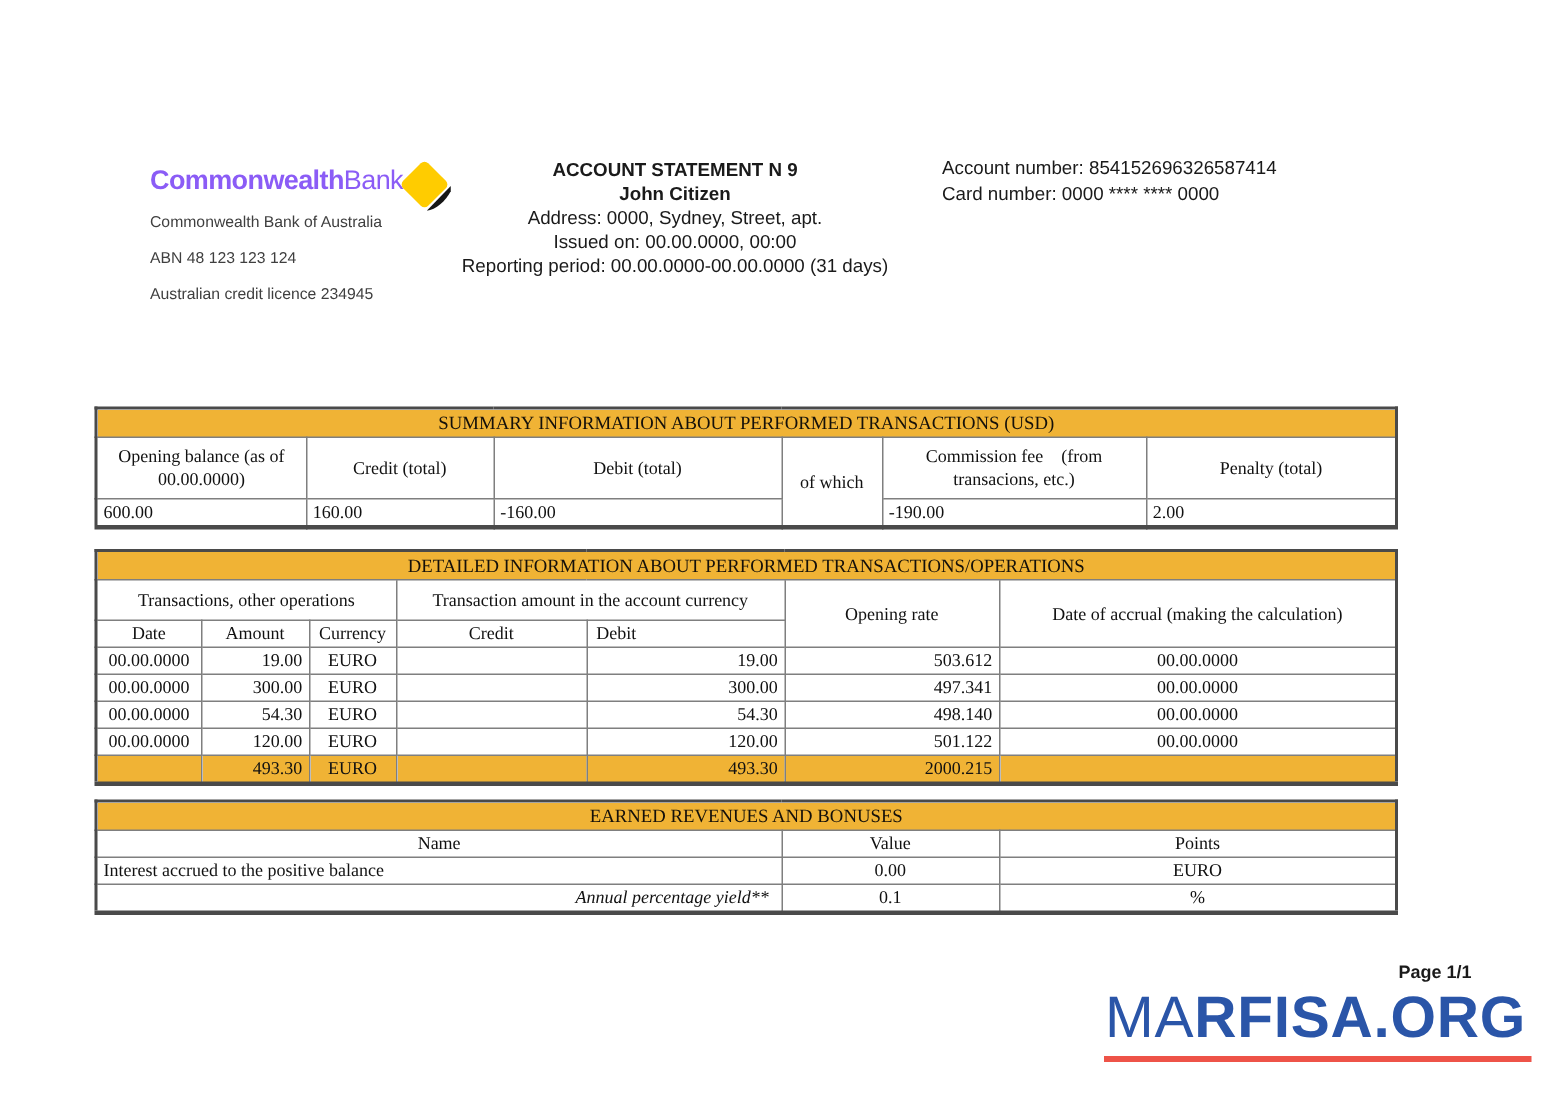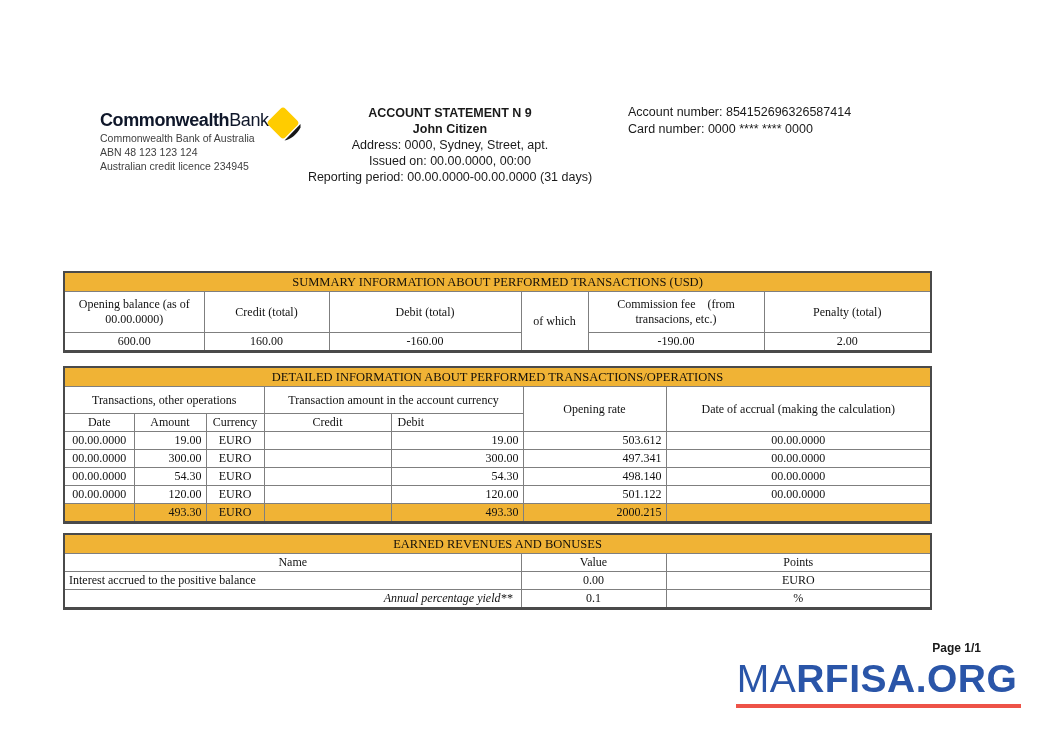--- a/index.html
+++ b/index.html
@@ -2,23 +2,23 @@
 <html><head>
 <meta charset="utf-8">
 <style>
   html,body { margin:0; padding:0; background:#fff; }
   .page {
     position:relative; width:1039px; height:732px; background:#ffffff;
     font-family:"Liberation Sans", sans-serif; color:#1a1a1a; overflow:hidden;
   }
   
   .logo-block { position:absolute; left:100px; top:111px; }
-  .logo-word { font-size:18px; font-weight:bold; letter-spacing:-0.4px; color:#0f172a; line-height:19px; }
+  .logo-word { font-size:18px; font-weight:bold; letter-spacing:-0.4px; color:#8b5cf6; line-height:19px; }
   .logo-word .bank { font-weight:normal; }
-  .logo-sub { font-size:10.5px; color:#3f3f3f; line-height:12px; margin-top:2px; }
+  .logo-sub { font-size:10.5px; color:#3f3f3f; line-height:12px; margin-top:12px; }
   .diamond { position:absolute; left:263px; top:103px; width:40px; height:40px; }
 
   .center-h { position:absolute; left:280px; top:105px; width:340px; text-align:center;
               font-size:12.5px; line-height:16px; }
   .center-h .title { font-weight:600; }
   .center-h .holder { font-weight:bold; }
 
   .acct-block { position:absolute; left:628px; top:104px; font-size:12.5px; line-height:17px; }
 
   
@@ -27,21 +27,21 @@
               font-family:Liberation Serif, serif; font-size:12px; color:#111;
               border:2px solid #4a4a4a; border-bottom-width:3px; }
   table.tbl td, table.tbl th { border:1px solid #7f7f7f; padding:1px 4px;
               font-weight:normal; vertical-align:middle; overflow:hidden; }
   .band td { background:#F0B335; font-weight:bold; text-align:center; font-size:12.5px;
              height:16px; color:#14100a; }
   .gold { background:#F0B335; }
   .c { text-align:center; } .r { text-align:right; } .l { text-align:left; }
   .b { font-weight:bold; }
   .t1-head th { height:38px; text-align:center; }
-  .t1-data td { height:15px; text-align:center; }
+  .t1-data td { height:15px; text-align:left; }
   .t2-group th { height:24px; text-align:center; }
   .t2-sub th { height:13px; text-align:center; }
   .t2-sub th.debit-h { text-align:left; padding-left:6px; }
   .t2-data td { height:15px; }
   .t2-total td { height:15px; }
   .t3-head th { height:14px; text-align:center; }
   .t3-row td { height:15px; }
   .italic { font-style:italic;margin-top:12px; }
 
   #summary-wrap  { top:271px; }

